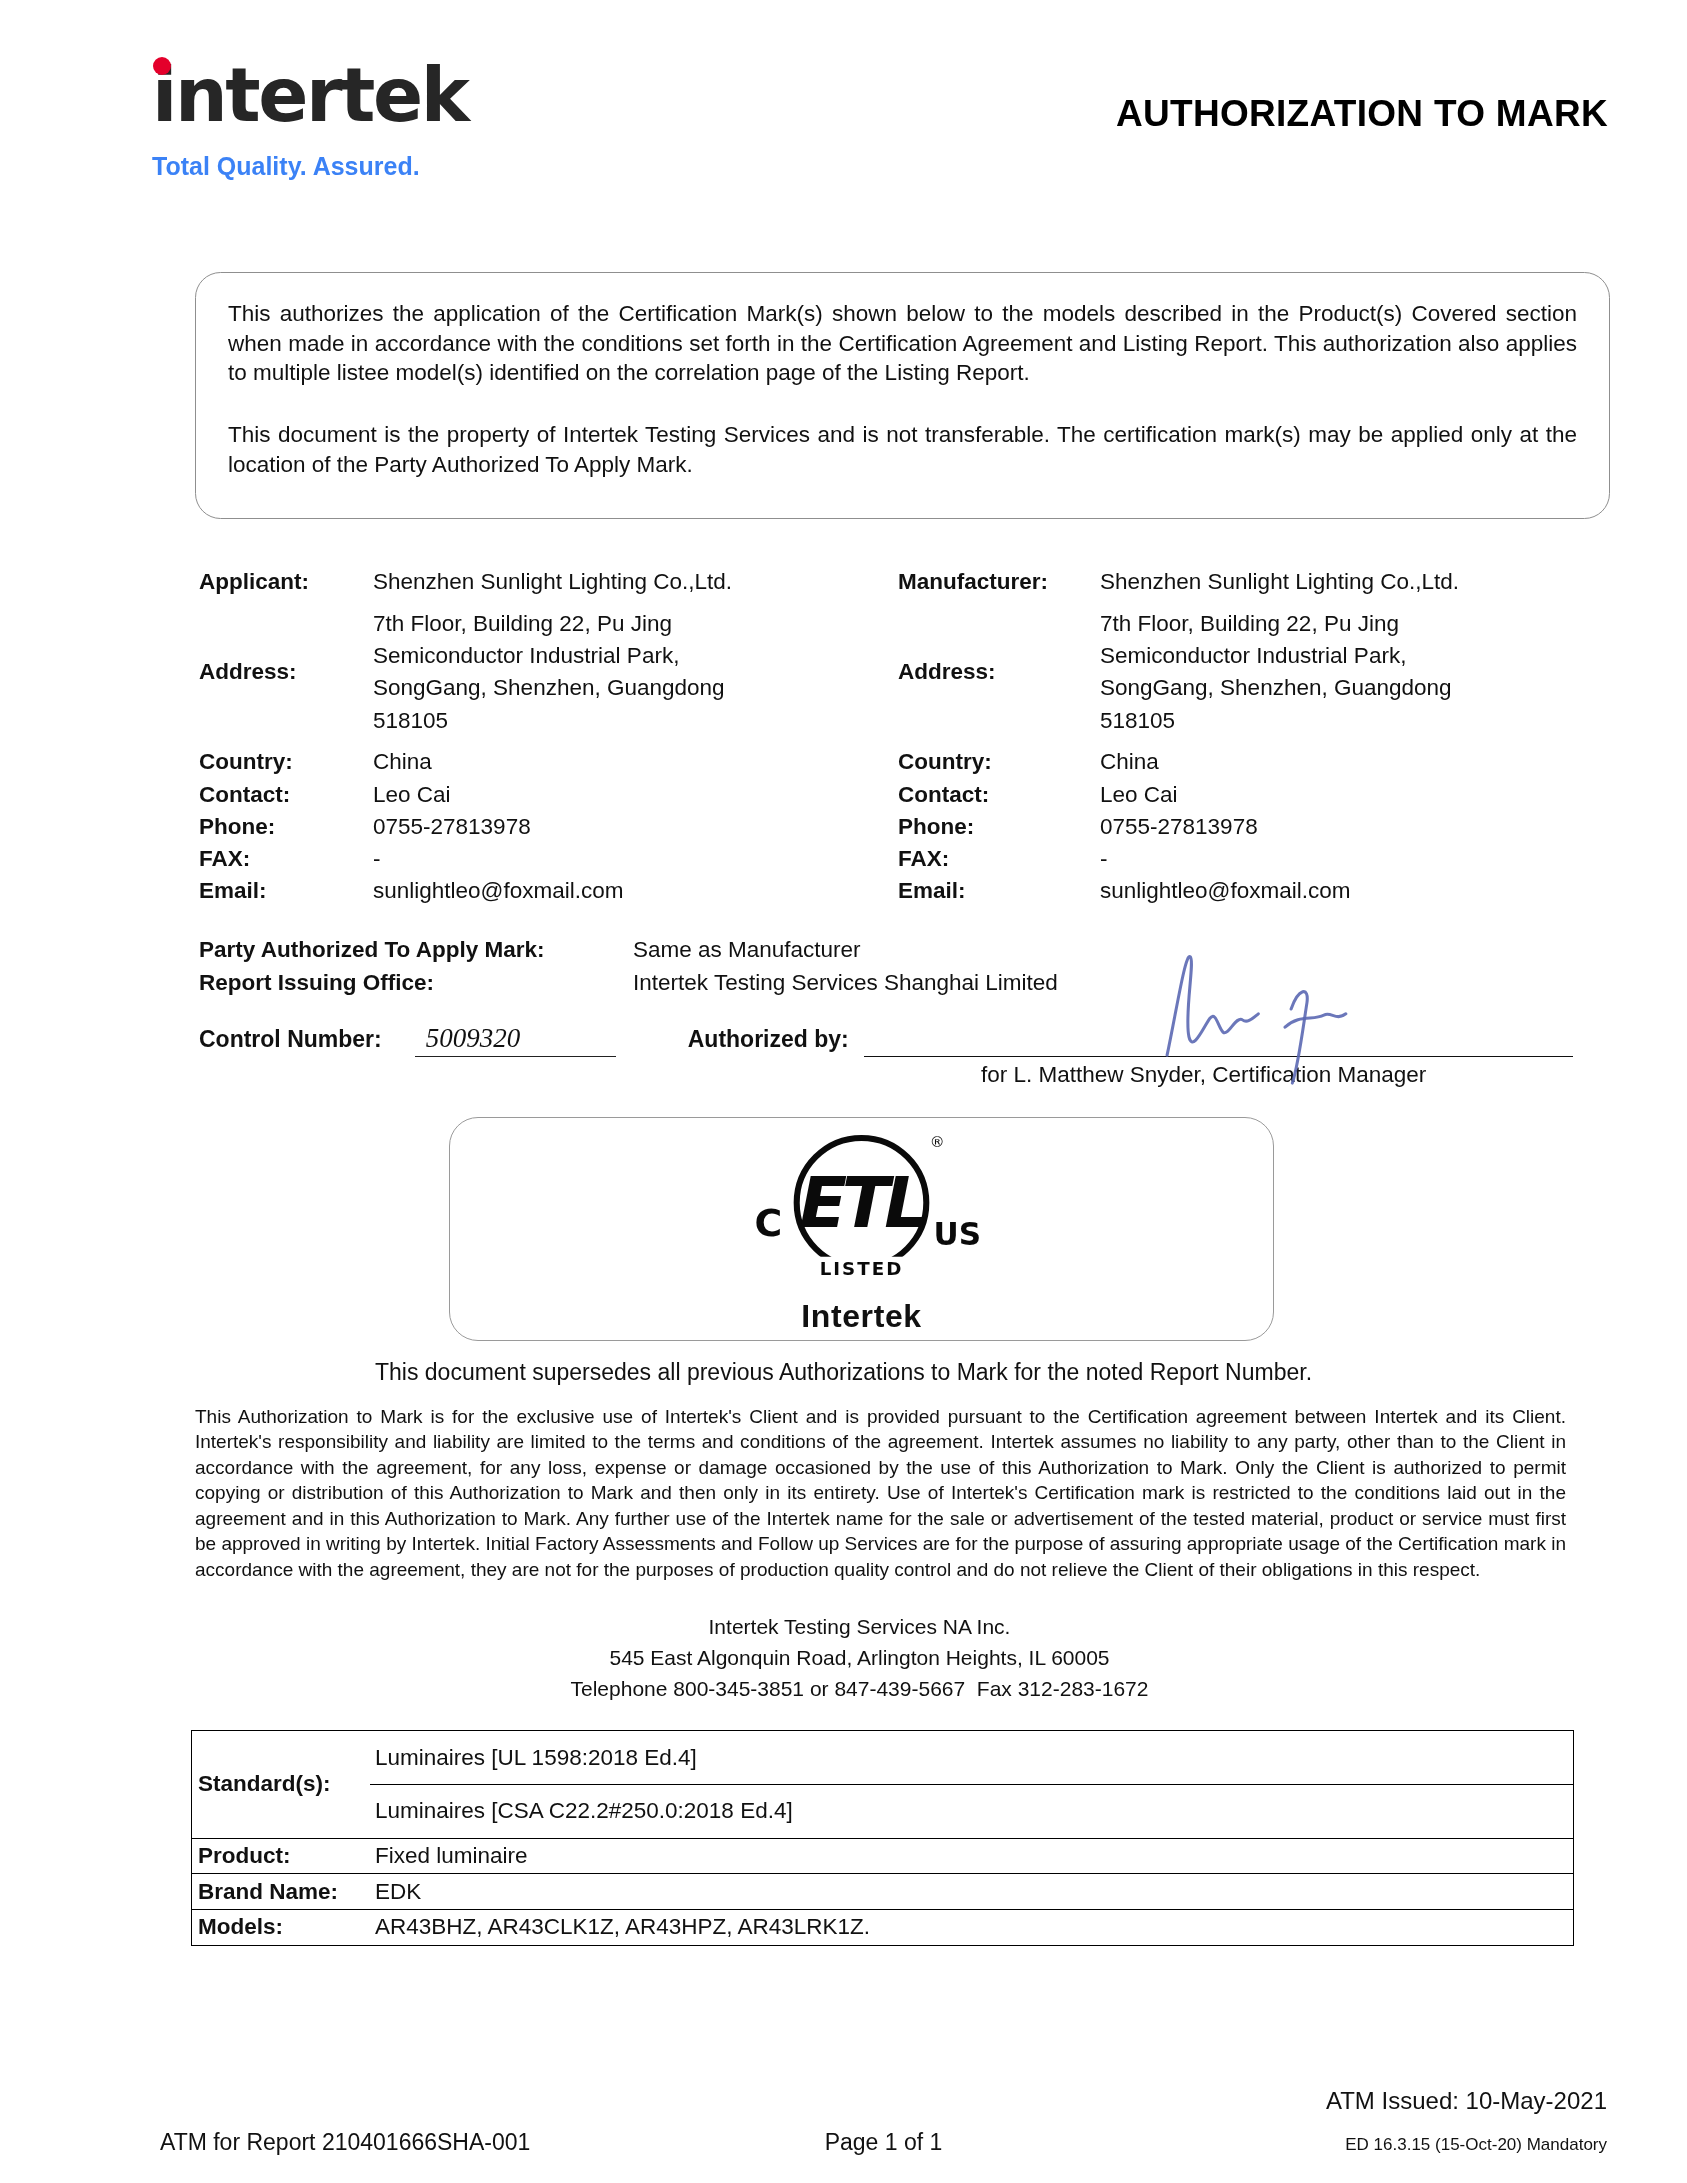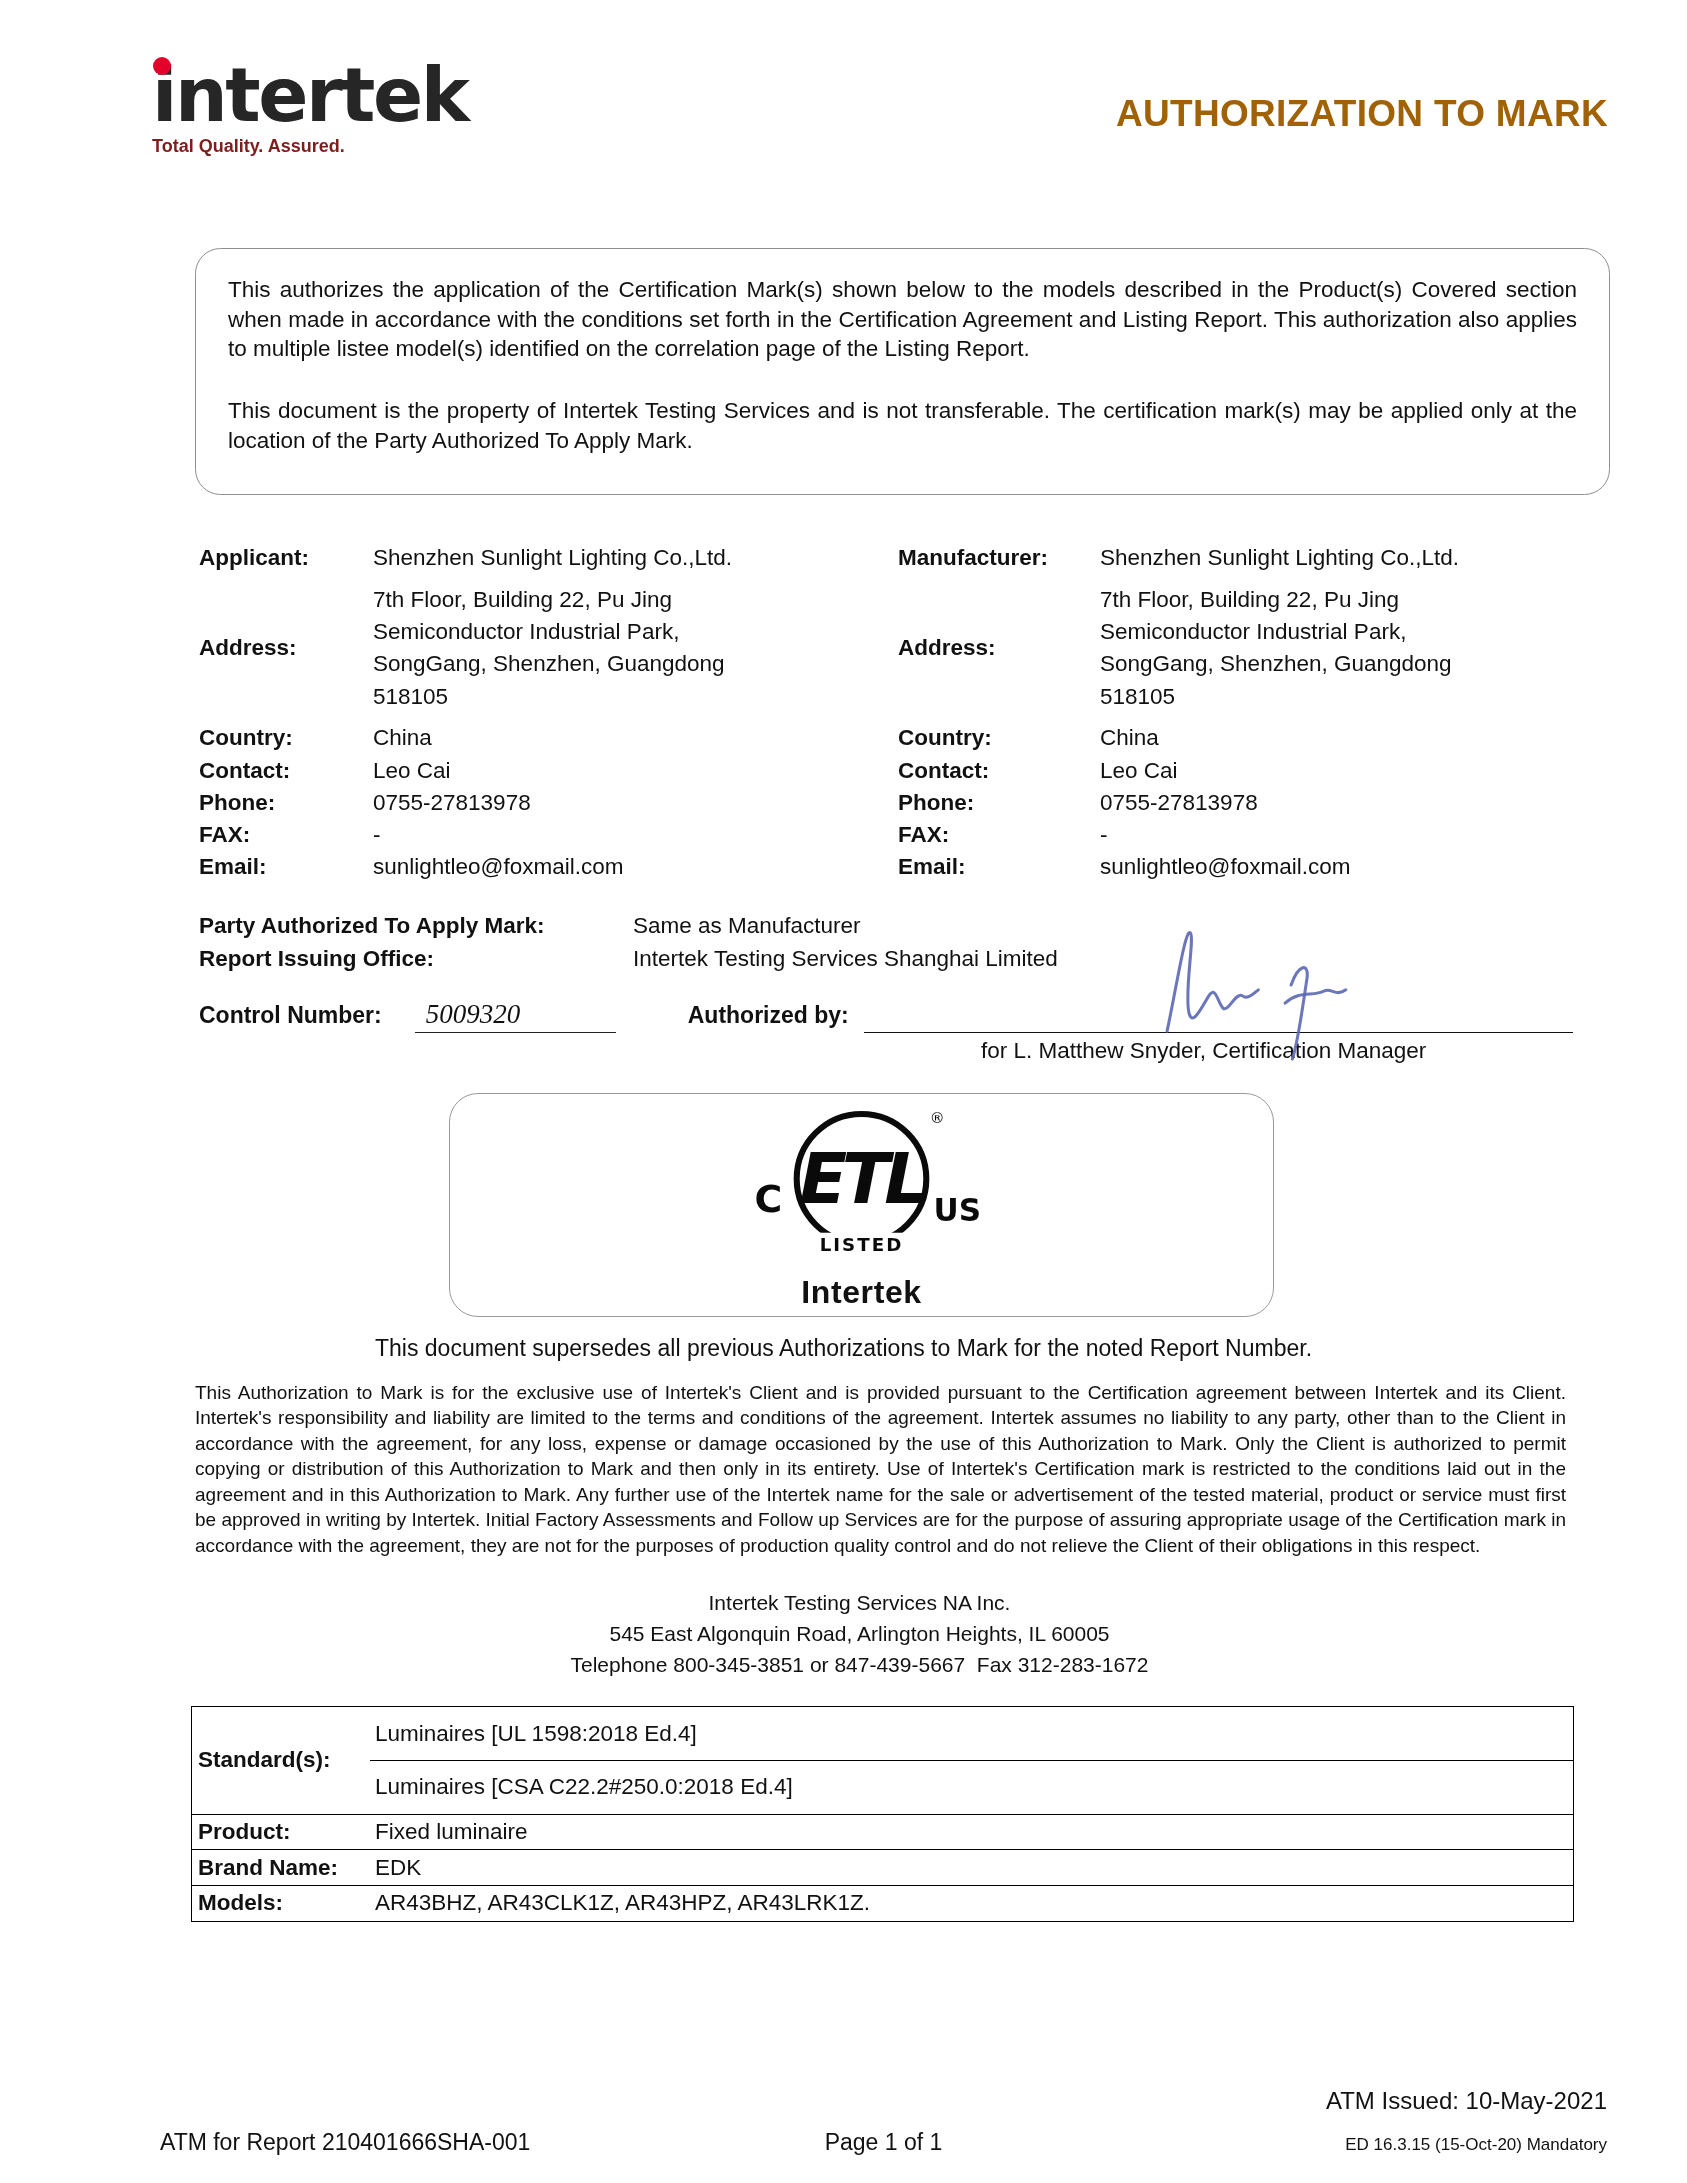--- a/index.html
+++ b/index.html
@@ -24,22 +24,22 @@
     letter-spacing: -2.4px;
     color: #262626;
   }
   .logo-dot {
     position: absolute;
     left: 0.6px; top: -1.2px;
     width: 18px; height: 18px;
     border-radius: 50%;
     background: #e4002b;
   }
-  .logo-tagline { font-size: 18px; font-weight: bold; color: #7f1d1d; margin-top: 4px; }
-  .doc-title { font-size: 37px; font-weight: bold; color: #a16207; margin-top: 35px; letter-spacing: 0.3px; }
+  .logo-tagline { font-size: 25px; font-weight: bold; color: #3b82f6; margin-top: 20px; }
+  .doc-title { font-size: 37px; font-weight: bold; color: #000000; margin-top: 35px; letter-spacing: 0.3px; }
 
   
   .notice {
     margin: 91px 0 0 195px;
     width: 1415px;
     border: 1.8px solid #8f8f8f;
     border-radius: 25.6px;
     padding: 25.6px 32px 38px 32px;
     font-size: 22.5px;
     line-height: 1.33;

